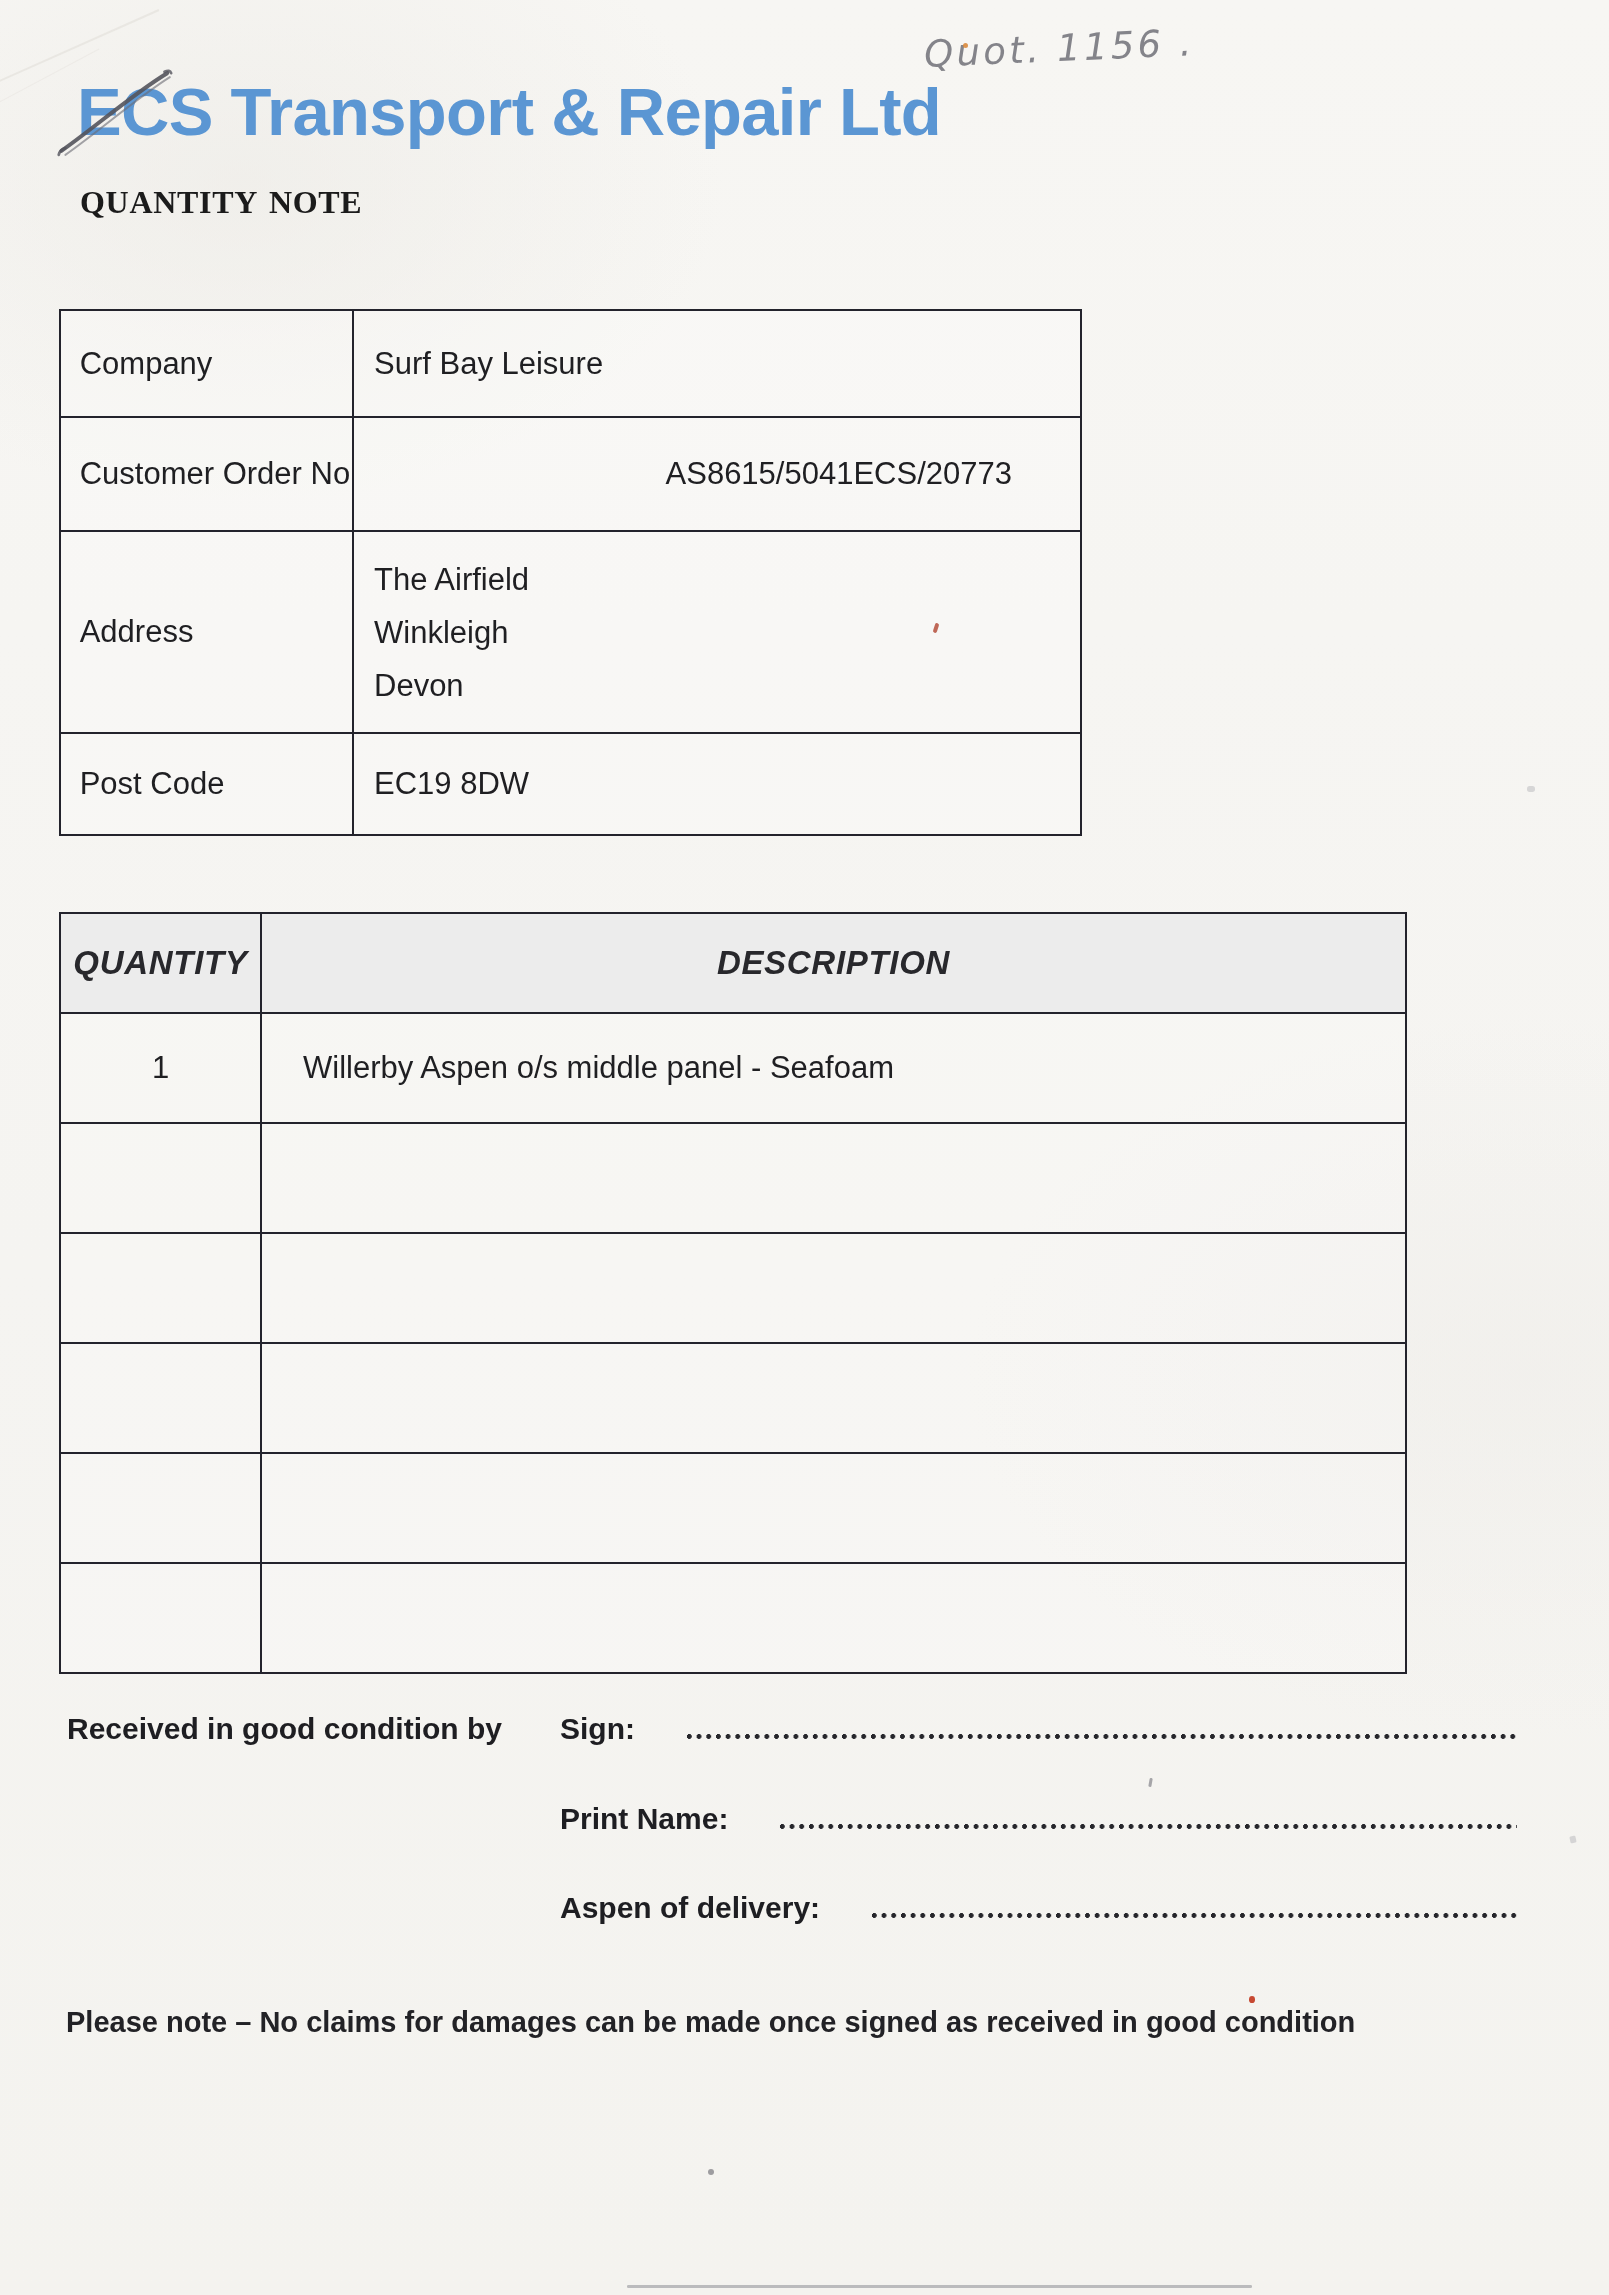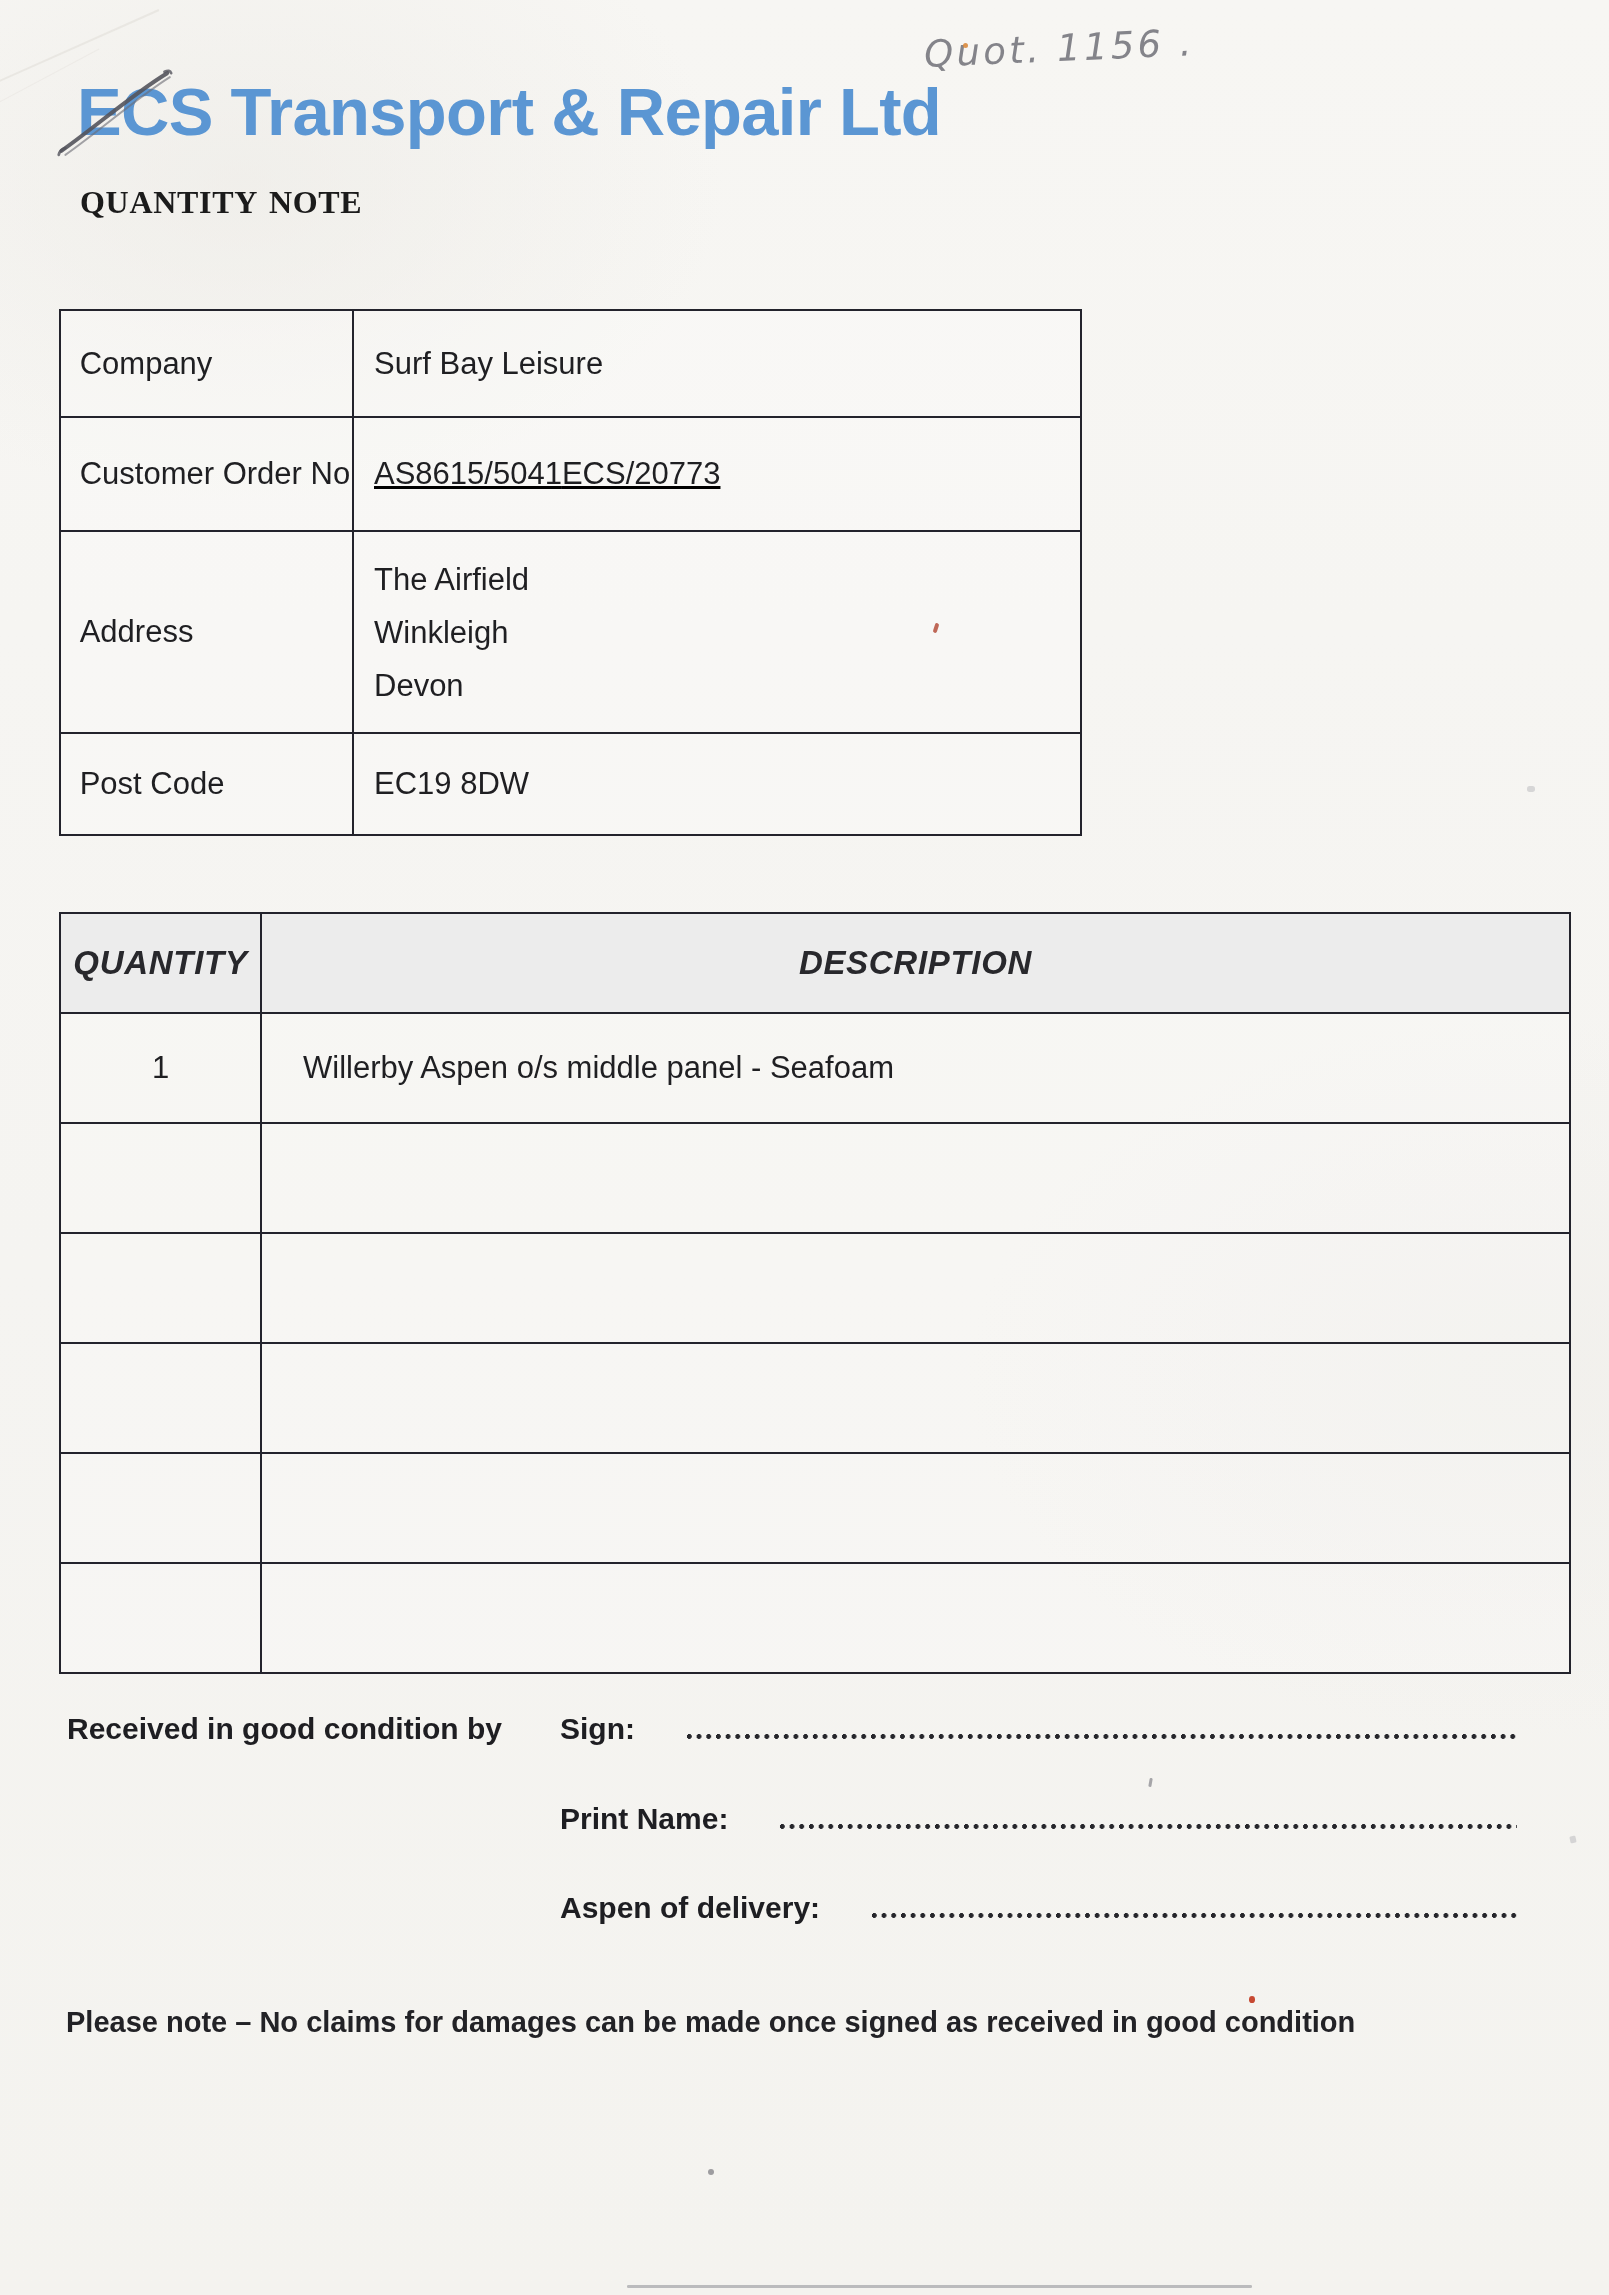--- a/index.html
+++ b/index.html
@@ -36,27 +36,27 @@
     white-space:nowrap;
   }
 
   
   .t1{position:absolute;left:59px;top:309px;width:1023px;border:2.7px solid #23232c;box-sizing:border-box;background:rgba(255,255,255,.25);}
   .t1-row{display:flex;border-bottom:2px solid #23232c;box-sizing:border-box;}
   .t1-row:last-child{border-bottom:none;}
   .t1-label{width:293px;border-right:2px solid #23232c;display:flex;align-items:center;padding-left:18.7px;box-sizing:border-box;}
   .t1-value{flex:1;display:flex;align-items:center;padding-left:20px;box-sizing:border-box;}
   .t1 .cell-text{font-size:31px;color:#1f1f22;}
-  .t1-value.split{justify-content:flex-start;padding-right:40px;text-decoration:underline;}
+  .t1-value.split{justify-content:flex-end;padding-right:68px;}
   .t1-value.multi{flex-direction:column;justify-content:center;align-items:flex-start;}
   .t1-value.multi .cell-text{line-height:53px;}
   .h160{height:107px;} .h170{height:114px;} .h303{height:202px;} .h149{height:100px;}
 
   
-  .t2{position:absolute;left:59px;top:912px;width:1512px;border:2.7px solid #23232c;box-sizing:border-box;}
+  .t2{position:absolute;left:59px;top:912px;width:1348px;border:2.7px solid #23232c;box-sizing:border-box;}
   .t2-head{display:flex;height:100px;background:#ececec;border-bottom:2px solid #23232c;box-sizing:border-box;}
   .t2-row{display:flex;height:110px;border-bottom:2px solid #23232c;box-sizing:border-box;background:rgba(255,255,255,.2);}
   .t2-row:last-child{border-bottom:none;height:108px;}
   .qcol{width:201px;border-right:2px solid #23232c;display:flex;align-items:center;justify-content:center;box-sizing:border-box;}
   .dcol{flex:1;display:flex;align-items:center;justify-content:center;box-sizing:border-box;}
   .dcol.left{justify-content:flex-start;padding-left:41px;}
   .t2-head .head-text{font-size:33px;font-weight:700;font-style:italic;letter-spacing:0.7px;color:#28282c;}
   .t2 .cell-text{font-size:31px;color:#1f1f22;}
 
   

